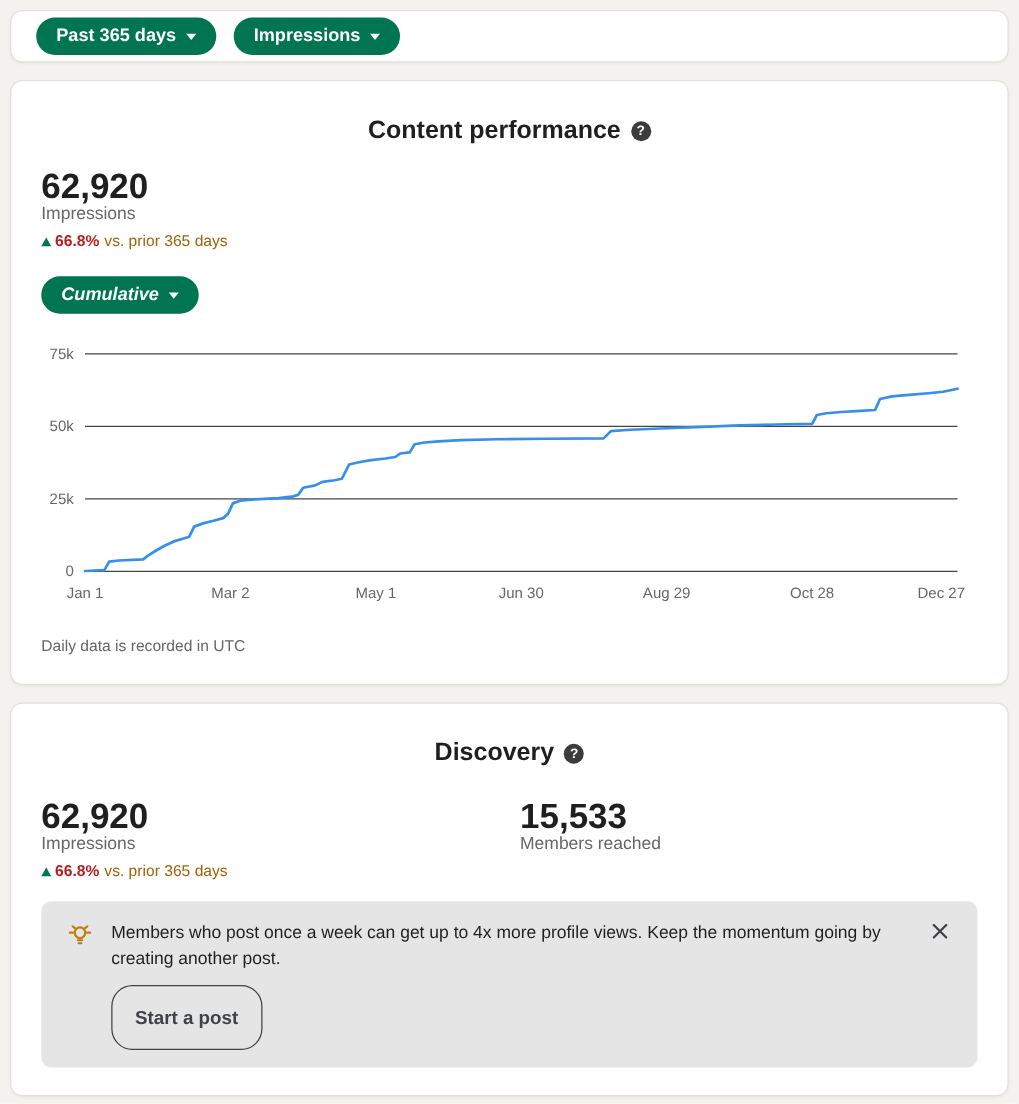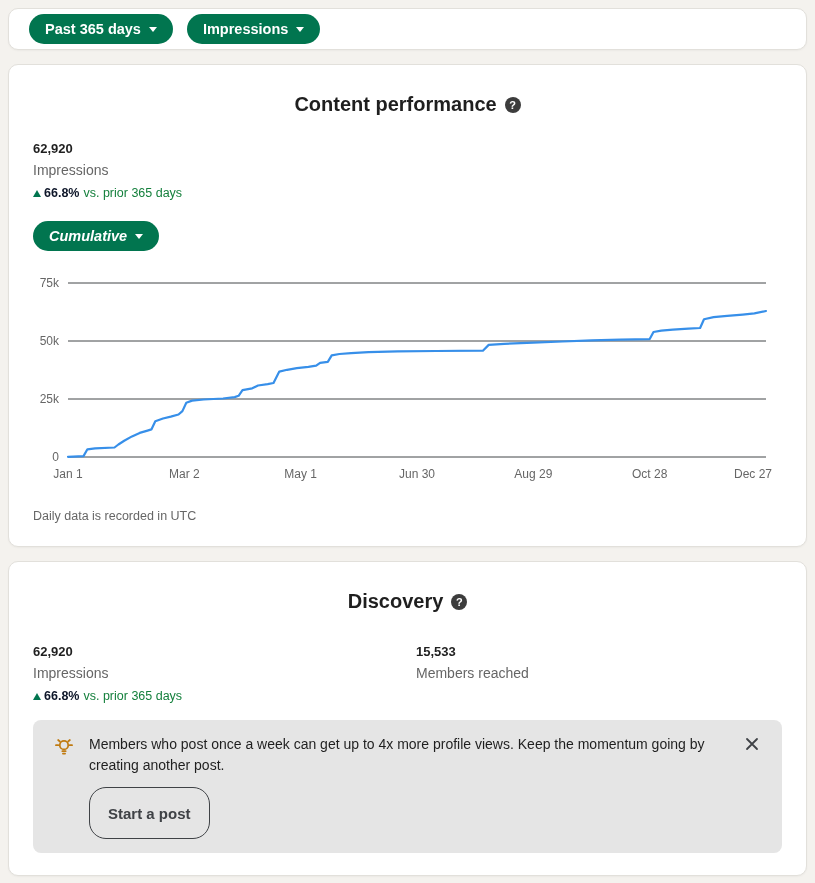--- a/index.html
+++ b/index.html
@@ -33,30 +33,30 @@
   }
   .section-card { padding:26px 24px 22px; }
   .section-header { display:flex; align-items:center; gap:8px; height:26px; margin-bottom:20px;justify-content:center; }
   .section-title { font-size:20px; font-weight:700; color:#1f1f1f; }
   .help-icon {
     width:16px; height:16px; border-radius:50%;
     background:#3c3c3c; color:#ffffff;
     font-size:11px; font-weight:700; line-height:16px; text-align:center;
     display:inline-block; cursor:pointer; margin-top:2px;
   }
-  .stat-value { font-size:13px; font-weight:700; line-height:24px; color:#1f1f1f; }
+  .stat-value { font-size:28px; font-weight:700; line-height:24px; color:#1f1f1f; }
   .stat-label { font-size:14px; line-height:18px; color:#666666; }
   .delta-row { display:flex; align-items:center; margin-top:6px; height:16px; font-size:12.5px; }
   .triangle-up-icon {
     width:0; height:0; margin-right:3px;
     border-left:4px solid transparent; border-right:4px solid transparent;
     border-bottom:7px solid #01754f;
   }
-  .delta-value { color:#0f172a; font-weight:700; margin-right:4px; }
-  .delta-suffix { color:#15803d; }
+  .delta-value { color:#b91c1c; font-weight:700; margin-right:4px; }
+  .delta-suffix { color:#a16207; }
   .toggle-btn { margin-top:20px;font-style:italic; }
   .chart-wrap { margin-top:22px; }
   .chart-footnote { margin-top:16px; font-size:12.5px; line-height:16px; color:#666666; }
   .stats-row { display:flex; margin-top:26px; }
   .stat-col-1 { width:383px; }
   .tip-box {
     margin-top:16px; background:#e5e5e5; border-radius:8px;
     position:relative; padding:14px 32px 14px 56px; min-height:114px;
   }
   .bulb-icon { position:absolute; left:20px; top:16px; width:22px; height:22px; }

